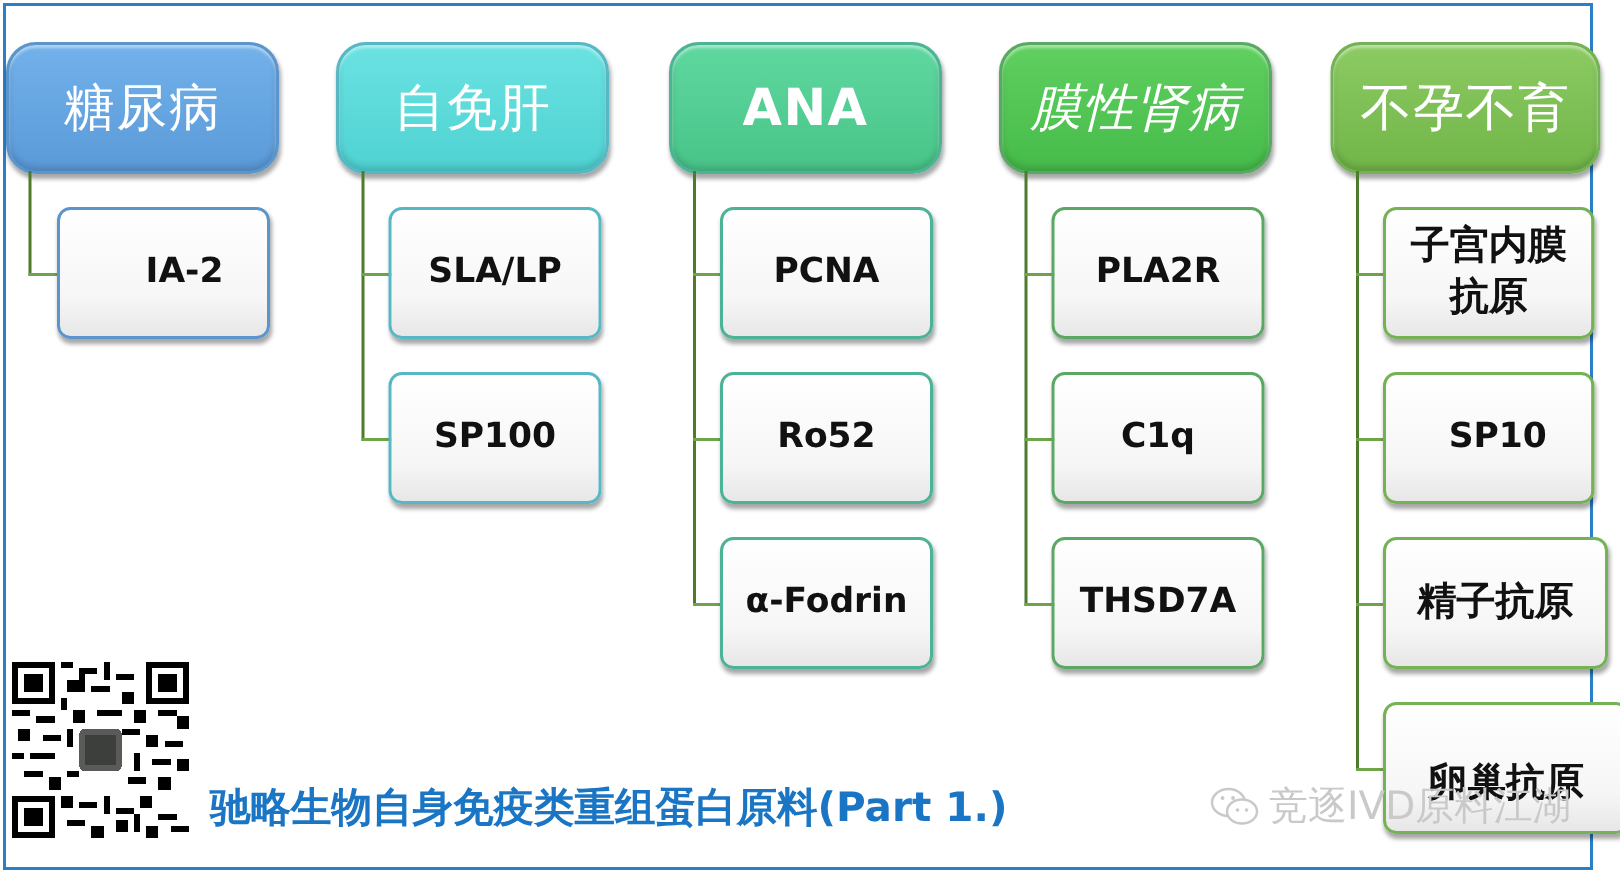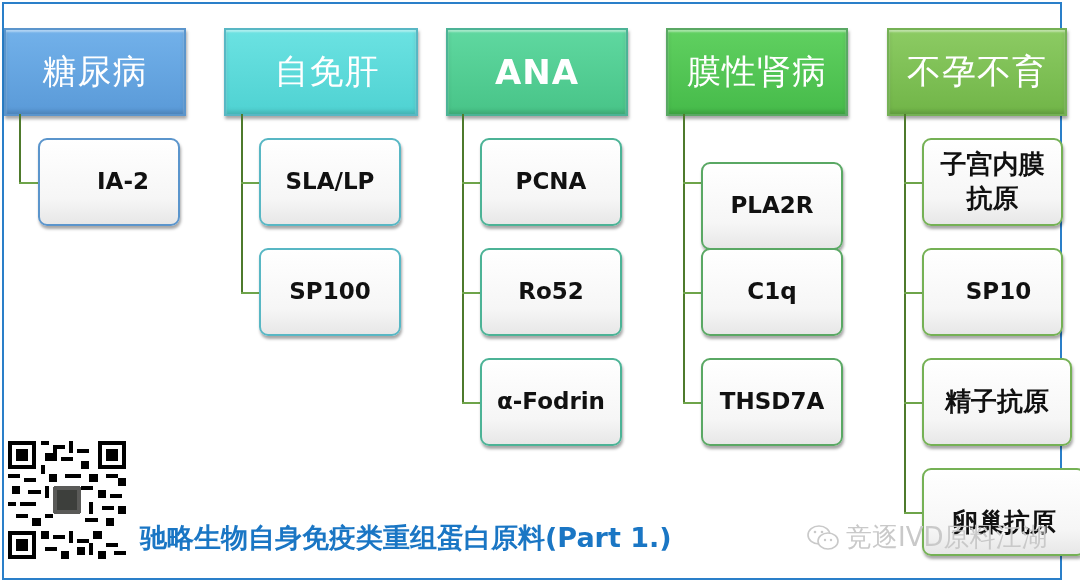--- a/index.html
+++ b/index.html
@@ -6,21 +6,21 @@
   body {
     width:1080px; height:586px; background:#ffffff; position:relative; overflow:hidden;
     font-family:"DejaVu Sans", "Liberation Sans", sans-serif;
   }
   .frame {
     position:absolute; left:2px; top:2px; width:1060px; height:578px;
     border:2px solid #2a7fc9; box-sizing:border-box;
   }
   .header {
     position:absolute; height:84px; width:178px; top:28px;
-    border-radius:0; color:#fff; font-size:34px; font-weight:bold;
+    border-radius:20px; color:#fff; font-size:34px; font-weight:bold;
     display:flex; align-items:center; justify-content:center;
     box-shadow: 1px 3px 3px rgba(0,0,0,0.35), inset 0 2px 2px rgba(255,255,255,0.45), inset 0 -3px 4px rgba(0,0,0,0.15);
     letter-spacing:1px;
   }
   .header.cjk { font-weight:normal; font-size:34px; }
   .child {
     position:absolute; width:142px; height:88px; background:linear-gradient(#ffffff,#f6f6f6 70%,#e7e7e7);
     border-radius:9px; box-sizing:border-box;
     display:flex; align-items:center; justify-content:center; text-align:center;
     font-size:23px; font-weight:bold; color:#111;
@@ -49,46 +49,46 @@
 <div class="frame"></div>
 
 <div>
   <div class="header cjk" style="left:4px; background:linear-gradient(#72b1ea,#5a9ad8); border:2px solid #5b95cc;">糖尿病</div>
   <div class="vline" style="left:19px; top:114px; height:70px;"></div>
   <div class="hline" style="left:19px; top:182px; width:20px;"></div>
   <div class="child" style="left:38px; top:138px; border:2px solid #5b95cc;padding-left:28px;">IA-2</div>
 </div>
 
 <div>
-  <div class="header cjk" style="left:224px; background:linear-gradient(#6be2e2,#4fd2d2); border:2px solid #58b7c4;padding-left:12px;">自免肝</div>
+  <div class="header cjk" style="left:224px; background:linear-gradient(#6be2e2,#4fd2d2); border:2px solid #58b7c4;">自免肝</div>
   <div class="vline" style="left:241px; top:114px; height:180px;"></div>
   <div class="hline" style="left:241px; top:182px; width:20px;"></div>
   <div class="hline" style="left:241px; top:292px; width:20px;"></div>
   <div class="child" style="left:259px; top:138px; border:2px solid #58b7c4;">SLA/LP</div>
   <div class="child" style="left:259px; top:248px; border:2px solid #58b7c4;">SP100</div>
 </div>
 
 <div>
   <div class="header" style="left:446px; background:linear-gradient(#5fd8a0,#48c488); border:2px solid #4cb396;">ANA</div>
   <div class="vline" style="left:462px; top:114px; height:290px;"></div>
   <div class="hline" style="left:462px; top:182px; width:20px;"></div>
   <div class="hline" style="left:462px; top:292px; width:20px;"></div>
   <div class="hline" style="left:462px; top:402px; width:20px;"></div>
   <div class="child" style="left:480px; top:138px; border:2px solid #4cb396;">PCNA</div>
   <div class="child" style="left:480px; top:248px; border:2px solid #4cb396;">Ro52</div>
   <div class="child" style="left:480px; top:358px; border:2px solid #4cb396;text-align:center;">α-Fodrin</div>
 </div>
 
 <div>
-  <div class="header cjk" style="left:666px; background:linear-gradient(#60d060,#46bb4a); border:2px solid #5aa864;">膜性肾病</div>
+  <div class="header cjk" style="left:666px; background:linear-gradient(#60d060,#46bb4a); border:2px solid #5aa864;font-style:italic;">膜性肾病</div>
   <div class="vline" style="left:683px; top:114px; height:290px;"></div>
   <div class="hline" style="left:683px; top:182px; width:20px;"></div>
   <div class="hline" style="left:683px; top:292px; width:20px;"></div>
   <div class="hline" style="left:683px; top:402px; width:20px;"></div>
-  <div class="child" style="left:701px; top:138px; border:2px solid #5aa864;margin-top:24px;">PLA2R</div>
+  <div class="child" style="left:701px; top:138px; border:2px solid #5aa864;">PLA2R</div>
   <div class="child" style="left:701px; top:248px; border:2px solid #5aa864;text-align:center;">C1q</div>
   <div class="child" style="left:701px; top:358px; border:2px solid #5aa864;">THSD7A</div>
 </div>
 
 <div>
   <div class="header cjk" style="left:887px; width:176px; background:linear-gradient(#8ccb63,#71b548); border:2px solid #75b155;">不孕不育</div>
   <div class="vline" style="left:904px; top:114px; height:400px;"></div>
   <div class="hline" style="left:904px; top:182px; width:20px;"></div>
   <div class="hline" style="left:904px; top:292px; width:20px;"></div>
   <div class="hline" style="left:904px; top:402px; width:20px;"></div>

